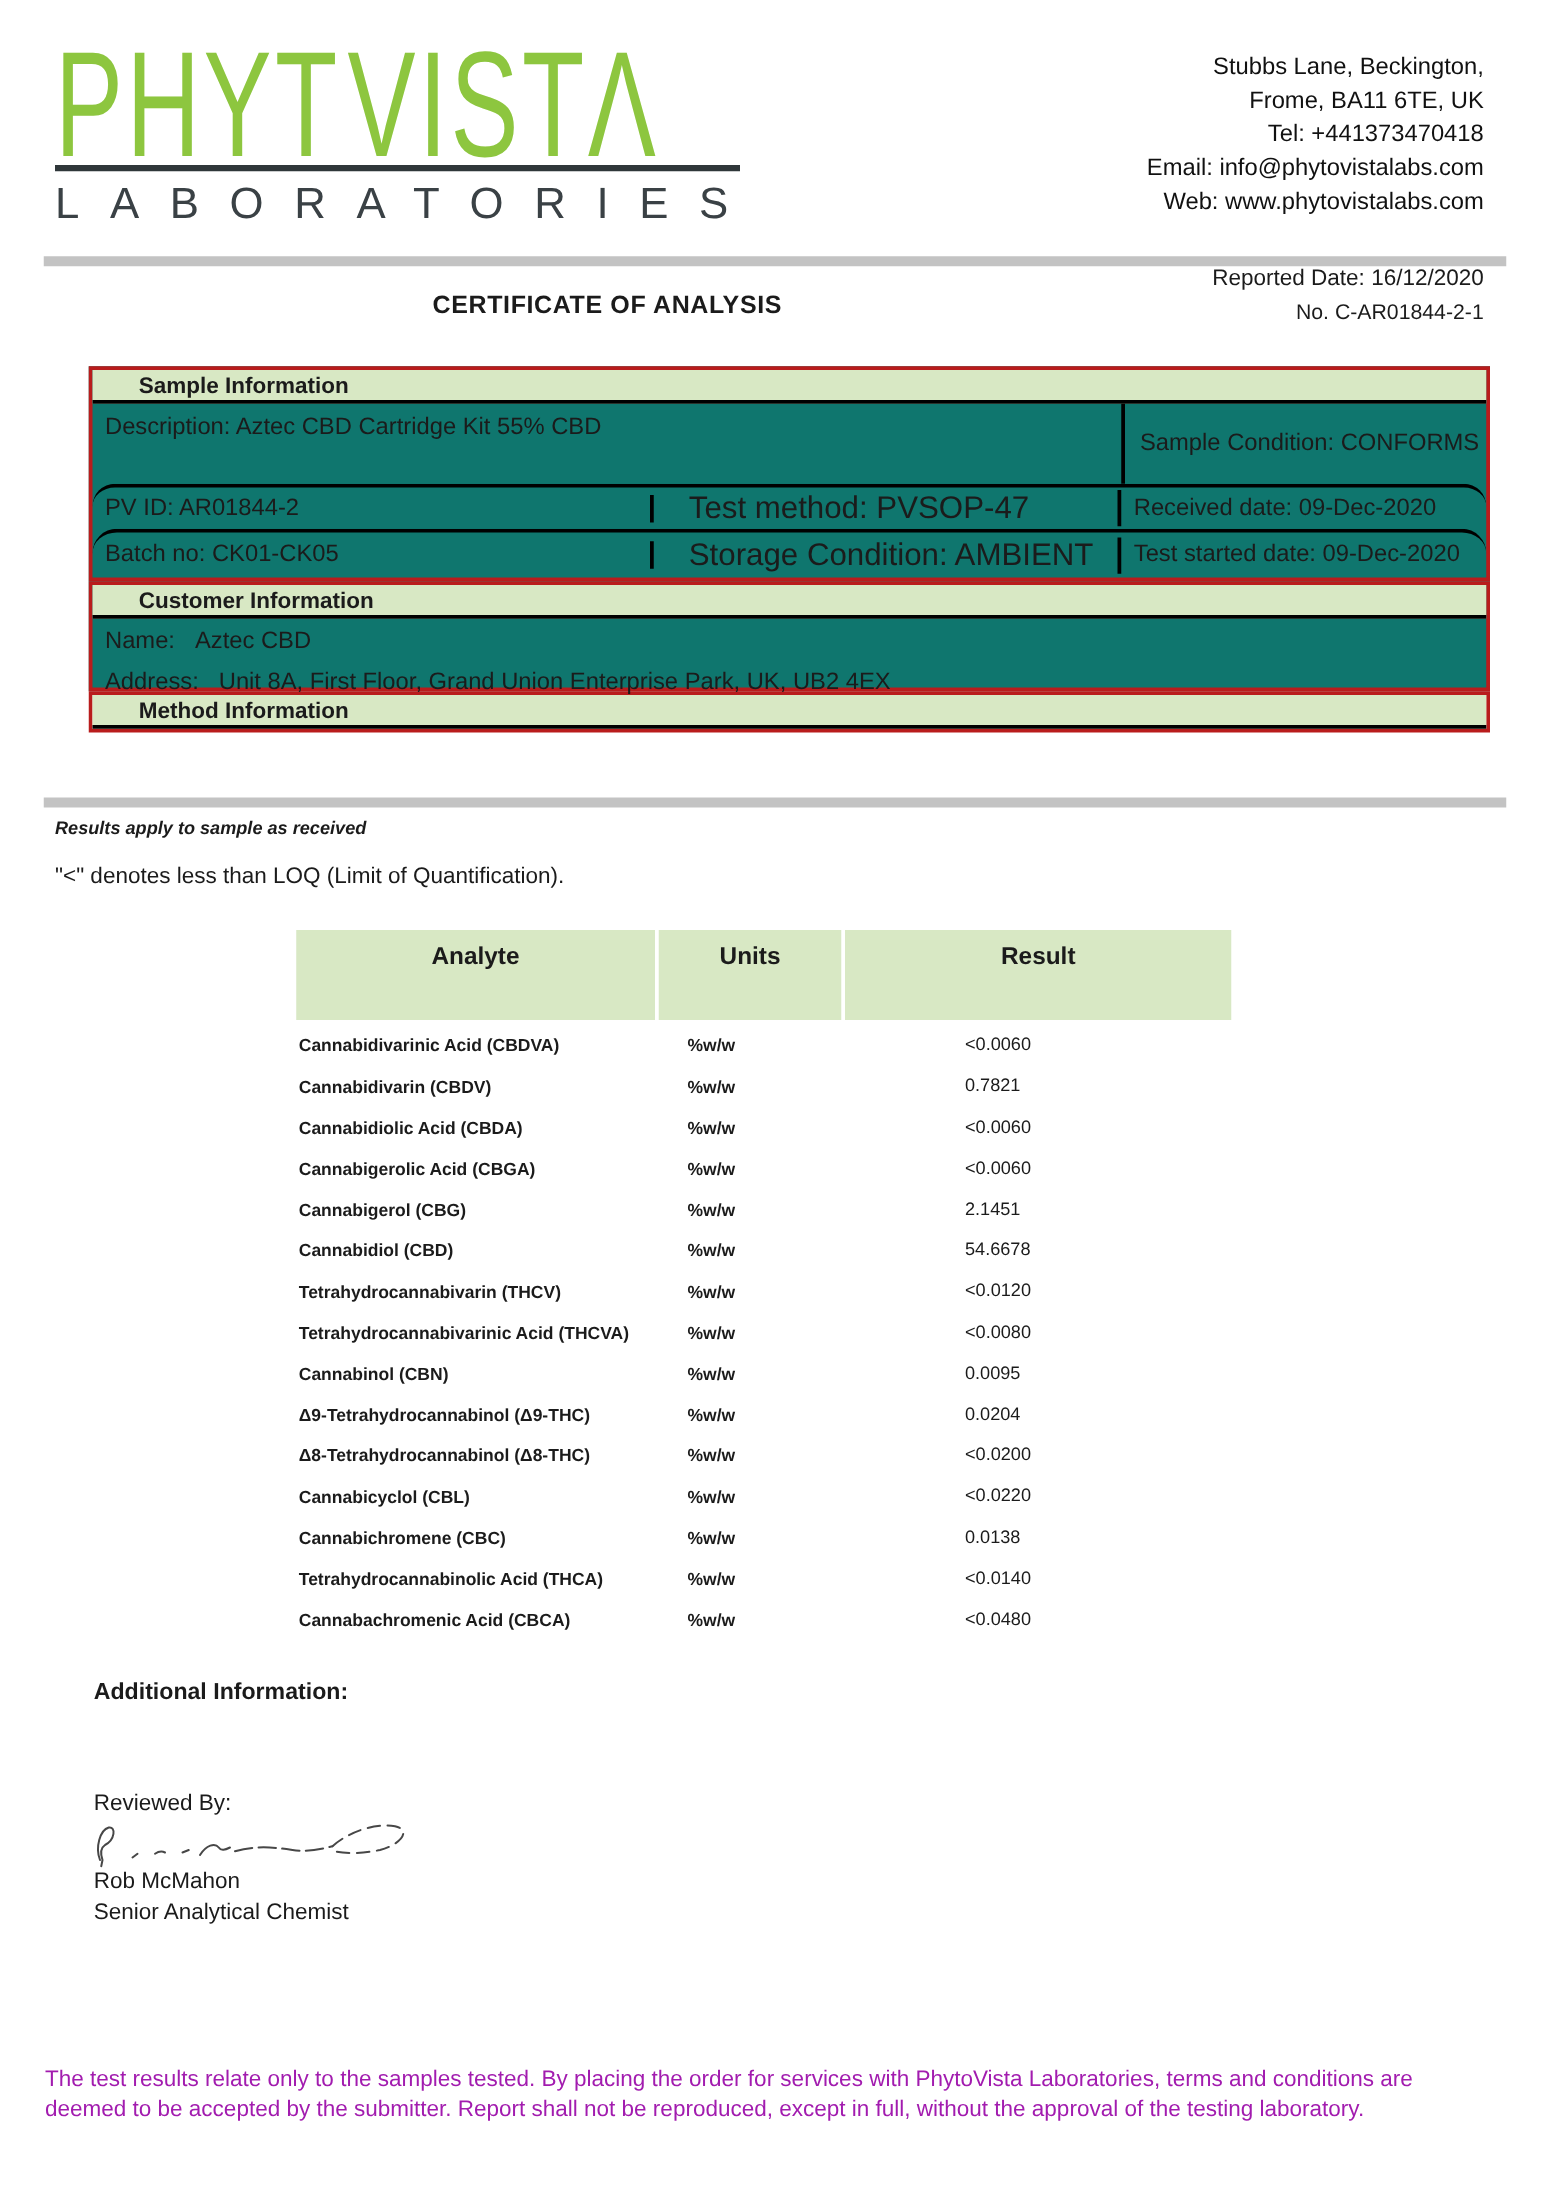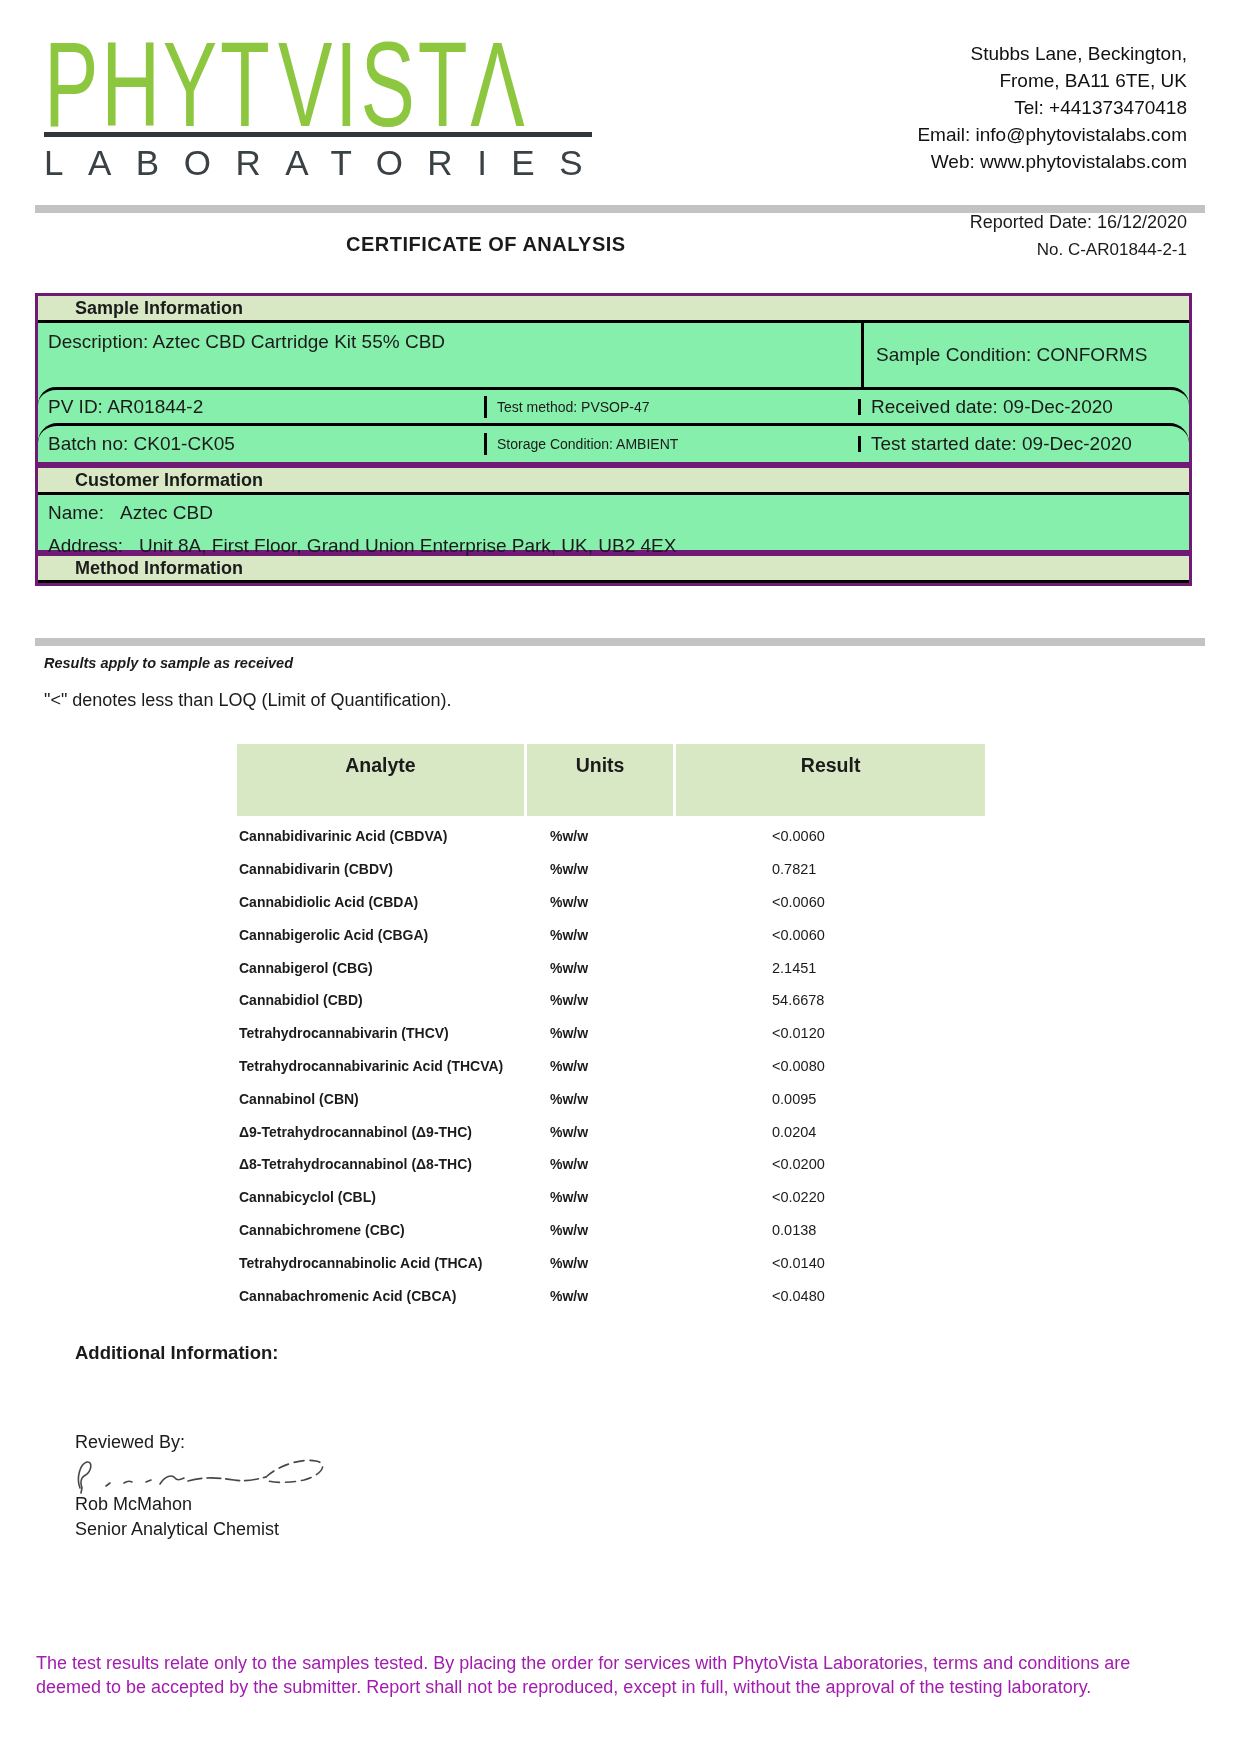--- a/index.html
+++ b/index.html
@@ -31,35 +31,35 @@
   .gray-bar { position:absolute; left:35px; width:1170px; height:8px; background:var(--bar-gray,#c3c3c3); }
   .bar1 { top:205px; }
   .bar2 { top:638px; }
 
   .reported-date { position:absolute; right:53px; top:212px; font-size:18px; }
   .report-no    { position:absolute; right:53px; top:240px; font-size:17px; }
   .title { position:absolute; left:322px; top:233px; font-size:20px; font-weight:700; letter-spacing:0.5px;margin-left:24px; }
 
   
   .info-tables { position:absolute; left:35px; top:293px; width:1157px; }
-  .itable { border:3px solid #701a75; background:#86efac; }
+  .itable { border:3px solid #b91c1c; background:#0f766e;margin-left:36px; }
   .band {
     background:var(--band-green,#d8e8c4); border-bottom:3px solid #000;
     height:27px; display:flex; align-items:center; padding-left:37px;
     font-weight:700; font-size:18px;
   }
   .irow { display:flex; border-top:0;border-radius:28px; }
   .irow + .irow { border-top:3px solid #000; }
   .row-desc { height:64px; }
   .desc-cell { width:826px; border-right:3px solid #000; padding:8px 10px; font-size:19px; }
   .cond-cell { flex:1; display:flex; align-items:center; padding-left:12px; font-size:19px; }
   .row-3col { align-items:center; display:flex; }
   .row-b { height:36px; } .row-c { height:39px; }
   .c1 { width:449px; border-right:3px solid #000; padding-left:10px; font-size:19px; }
-  .c2 { width:374px; border-right:3px solid #000; padding-left:10px; font-size:14px; }
+  .c2 { width:374px; border-right:3px solid #000; padding-left:28px; font-size:25px; }
   .c3 { flex:1; padding-left:10px; font-size:19px; }
   .cust-content { height:55px; padding:7px 10px; font-size:19px; }
   .kv { display:flex; }
   .kv + .kv { margin-top:11px; }
   .kv .k { margin-right:16px; }
   .method-content { height:28px; display:flex; align-items:center; padding-left:10px; font-size:19px; }
 
   
   .note1 { position:absolute; left:44px; top:655px; font-size:14.5px; font-weight:700; font-style:italic; }
   .note2 { position:absolute; left:44px; top:690px; font-size:18px; }

